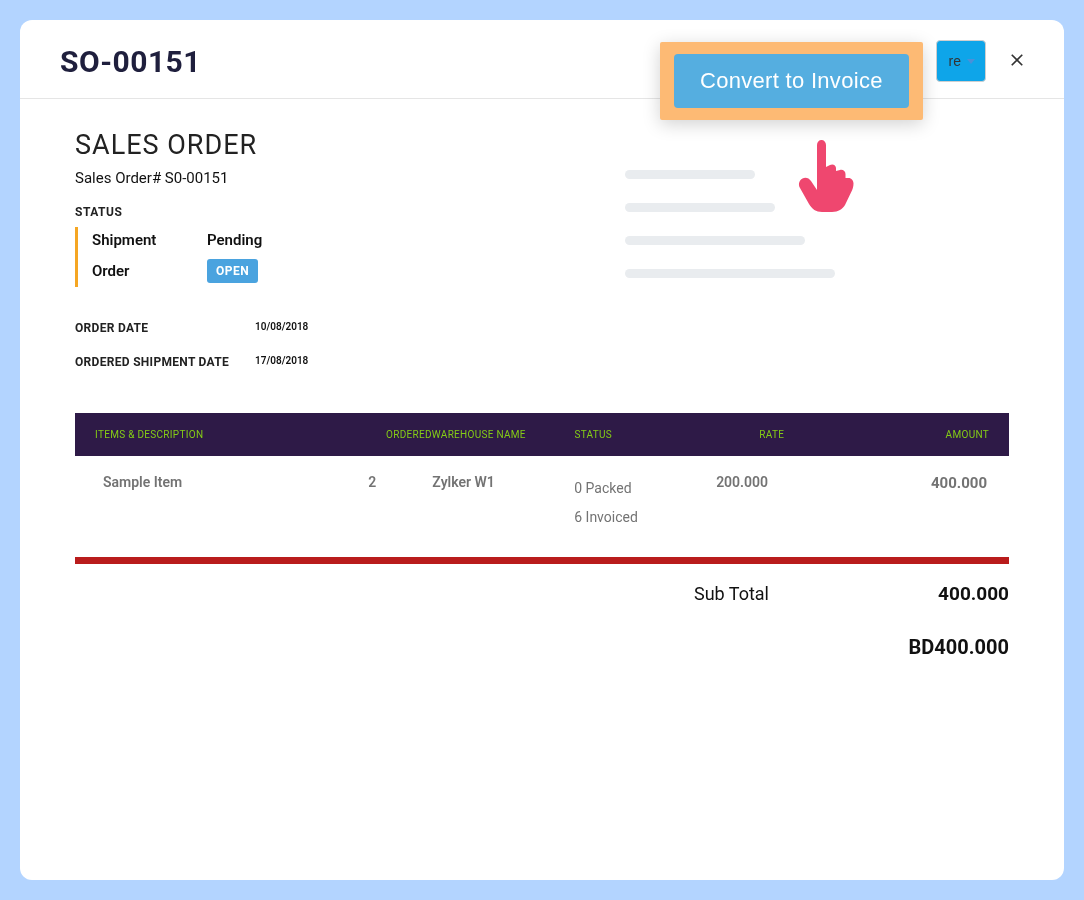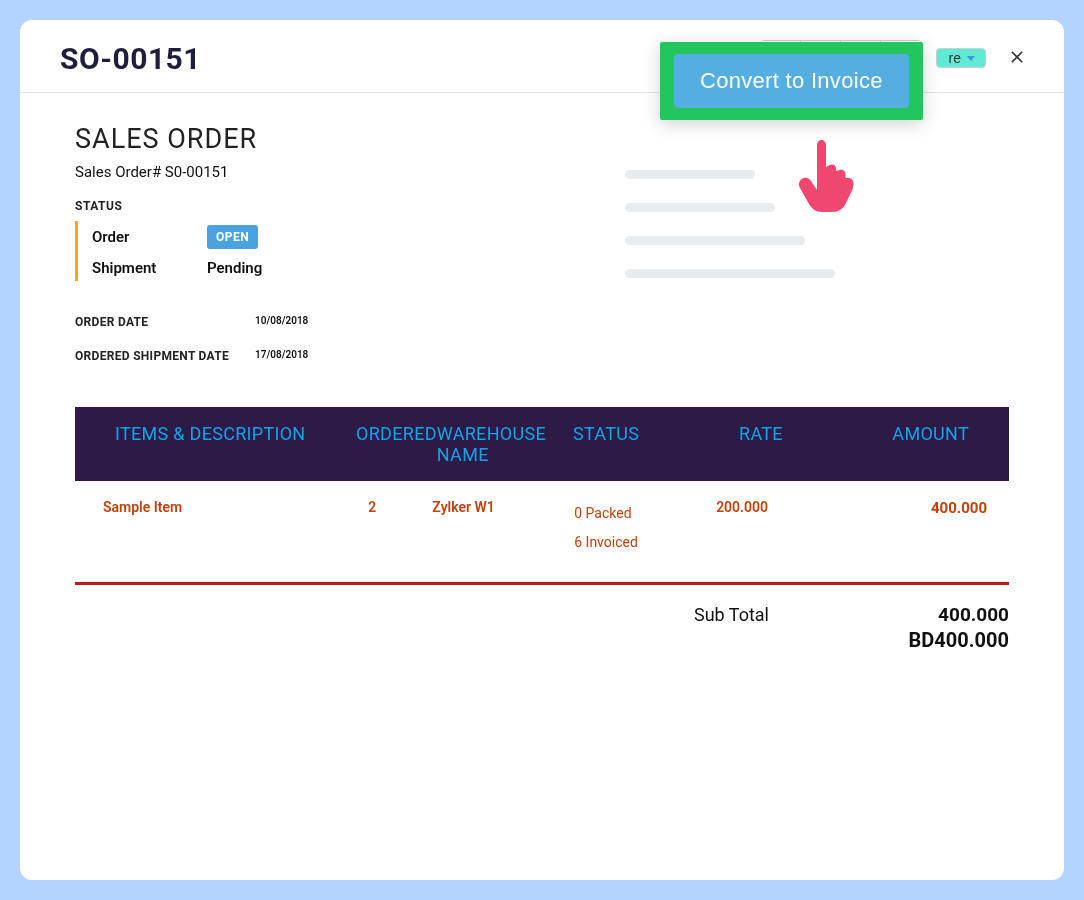--- a/index.html
+++ b/index.html
@@ -54,25 +54,25 @@
     justify-content: center;
     background: #fff;
     border: none;
     border-right: 1px solid #cfcfcf;
     cursor: pointer;
     color: #333;
   }
   .icon-btn:last-child { border-right: none; }
   .icon-btn svg { width: 16px; height: 16px; stroke: #333; fill: none; stroke-width: 1.6; }
   .more-btn {
-    height: 20px;
+    height: 42px;
     padding: 0 10px 0 12px;
     border: 1px solid #cfcfcf;
     border-radius: 4px;
-    background: #5eead4;
+    background: #0ea5e9;
     cursor: pointer;
     display: inline-flex;
     align-items: center;
     gap: 6px;
     font-size: 14px;
     color: #333;
     margin-right: 14px;
   }
   .caret {
     width: 0; height: 0;
@@ -86,21 +86,21 @@
     cursor: pointer;
     display: inline-flex; align-items: center; justify-content: center;
   }
   .close-btn svg { width: 18px; height: 18px; stroke: #333; stroke-width: 2.2; }
 
   
   .convert-card {
     position: absolute;
     top: 22px;
     left: 640px;
-    background: #22c55e;
+    background: #fdba74;
     padding: 12px 14px;
     box-shadow: 0 4px 18px rgba(0,0,0,0.18);
     border-radius: 2px;
     z-index: 50;
   }
   .convert-btn {
     background: #55aee0;
     color: #fff;
     border: none;
     border-radius: 4px;
@@ -202,52 +202,52 @@
     border-radius: 5px;
     background: #e9ecef;
   }
 
   
   .items {
     margin-top: 44px;
   }
   .thead {
     background: #2e1a47;
-    color: #0ea5e9;
+    color: #84cc16;
     display: grid;
     grid-template-columns: 1.7fr 0.9fr 1.1fr 1.1fr 1fr 1.1fr;
-    padding: 16px 40px;
-    font-size: 18px;
+    padding: 16px 20px;
+    font-size: 10px;
     letter-spacing: 0.3px;
     align-items: start;
   }
   .thead .c-rate { text-align: center; padding-right: 20px; }
   .thead .c-amount { text-align: right; }
   .thead .c-ordered { text-align: right; }
   .trow {
     display: grid;
     grid-template-columns: 1.7fr 0.9fr 1.1fr 1.1fr 1fr 1.1fr;
     padding: 18px 22px 24px 22px;
     font-size: 14px;
-    color: #c2410c;
-    border-bottom: 3px solid #b91c1c;
+    color: #737373;
+    border-bottom: 7px solid #b91c1c;
     align-items: start;
   }
   .trow .c-item { font-weight: 600; padding-left: 6px; }
   .trow .c-ordered { font-weight: 600; text-align: right; padding-right: 56px; }
   .trow .c-wh { font-weight: 600; }
   .trow .c-status { font-weight: 400; line-height: 2.1; }
   .trow .c-rate { font-weight: 600; padding-right: 20px; }
   .trow .c-amount { text-align: right; font-weight: 700; font-size: 15px; }
 
   .totals {
     margin-top: 18px;
     display: flex;
     flex-direction: column;
-    gap: 2px;
+    gap: 30px;
     align-items: flex-end;
   }
   .tot-row { display: flex; gap: 70px; align-items: baseline; }
   .tot-label { font-size: 18px; color: #111; width: 170px; text-align: right; }
   .tot-val { font-size: 19px; font-weight: 700; color: #111; width: 170px; text-align: right; }
   .tot-row.grand .tot-label { font-weight: 700; font-size: 20px; }
   .tot-row.grand .tot-val { font-size: 20px; }
 </style>
 </head>
 <body>
@@ -323,26 +323,26 @@
     <div class="ph" style="width:210px"></div>
   </div>
 
   <div class="body">
     <div class="doc-title">SALES ORDER</div>
     <div class="doc-sub">Sales Order# S0-00151</div>
 
     <div class="status-label">STATUS</div>
     <div class="status-block">
       <div class="status-row">
+        <div class="status-key">Shipment</div>
+        <div class="status-val">Pending</div>
+      </div>
+      <div class="status-row">
         <div class="status-key">Order</div>
         <span class="badge-open">OPEN</span>
-      </div>
-      <div class="status-row">
-        <div class="status-key">Shipment</div>
-        <div class="status-val">Pending</div>
       </div>
     </div>
 
     <div class="meta">
       <div class="meta-row">
         <div class="meta-key">ORDER DATE</div>
         <div class="meta-val">10/08/2018</div>
       </div>
       <div class="meta-row">
         <div class="meta-key">ORDERED SHIPMENT DATE</div>

